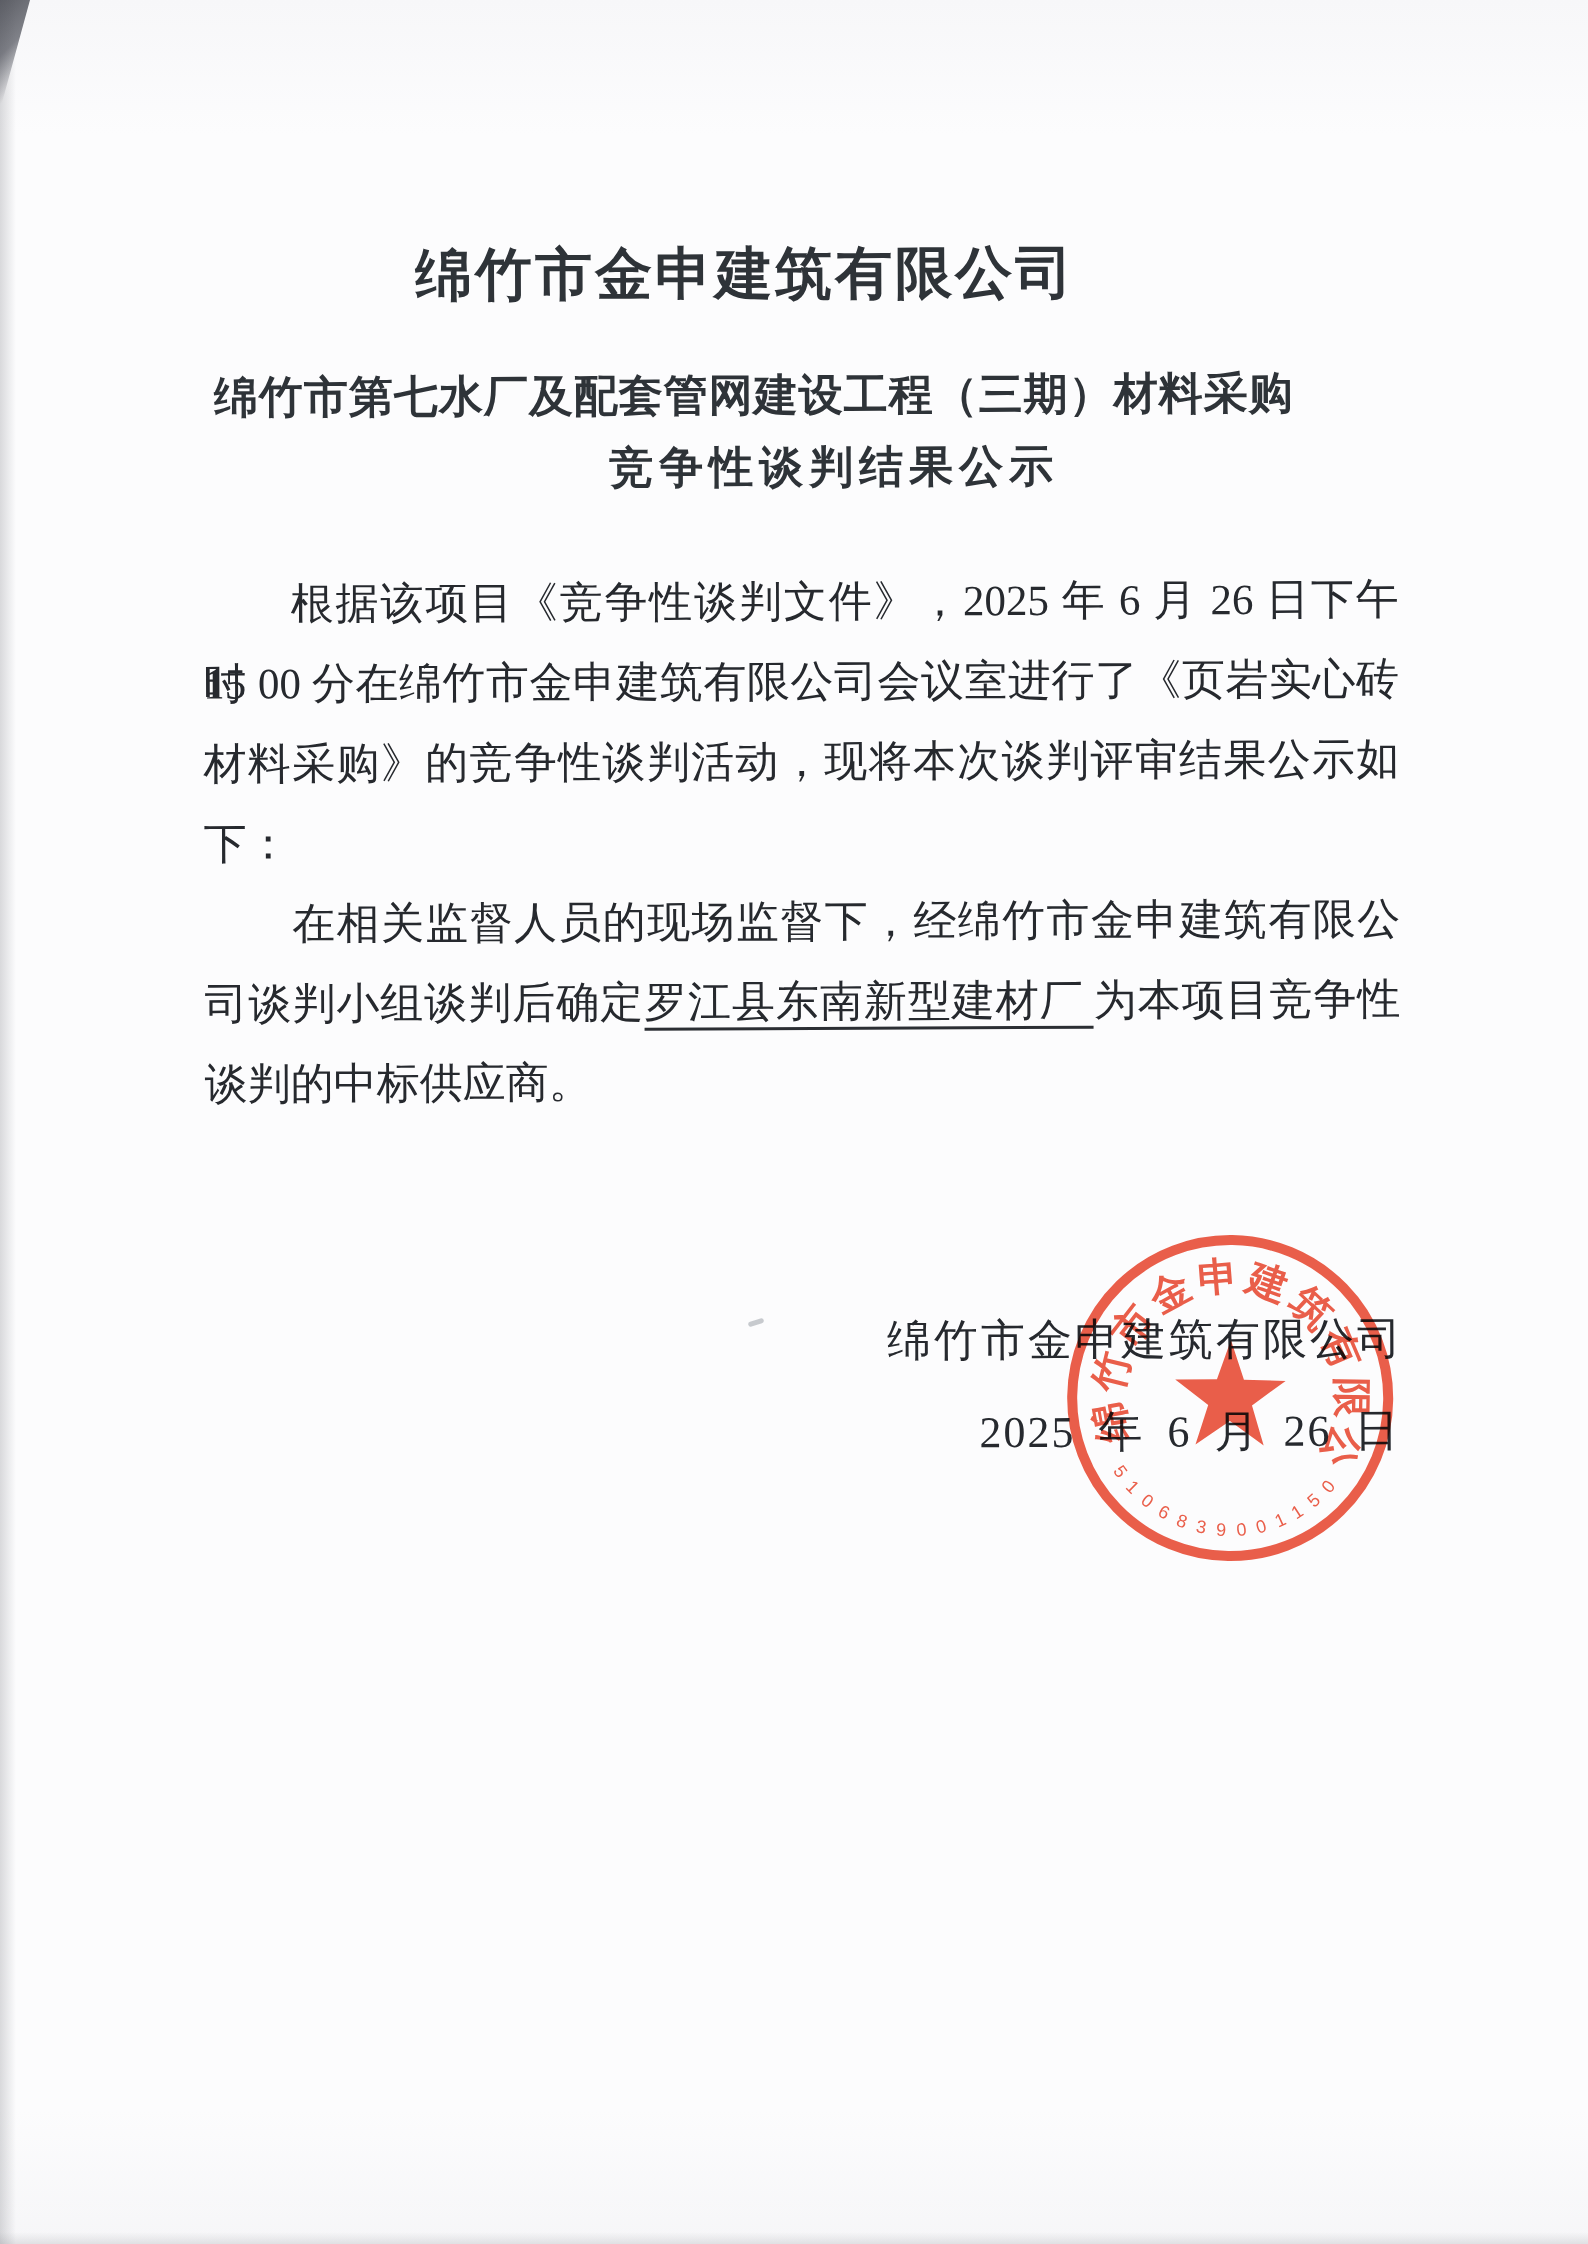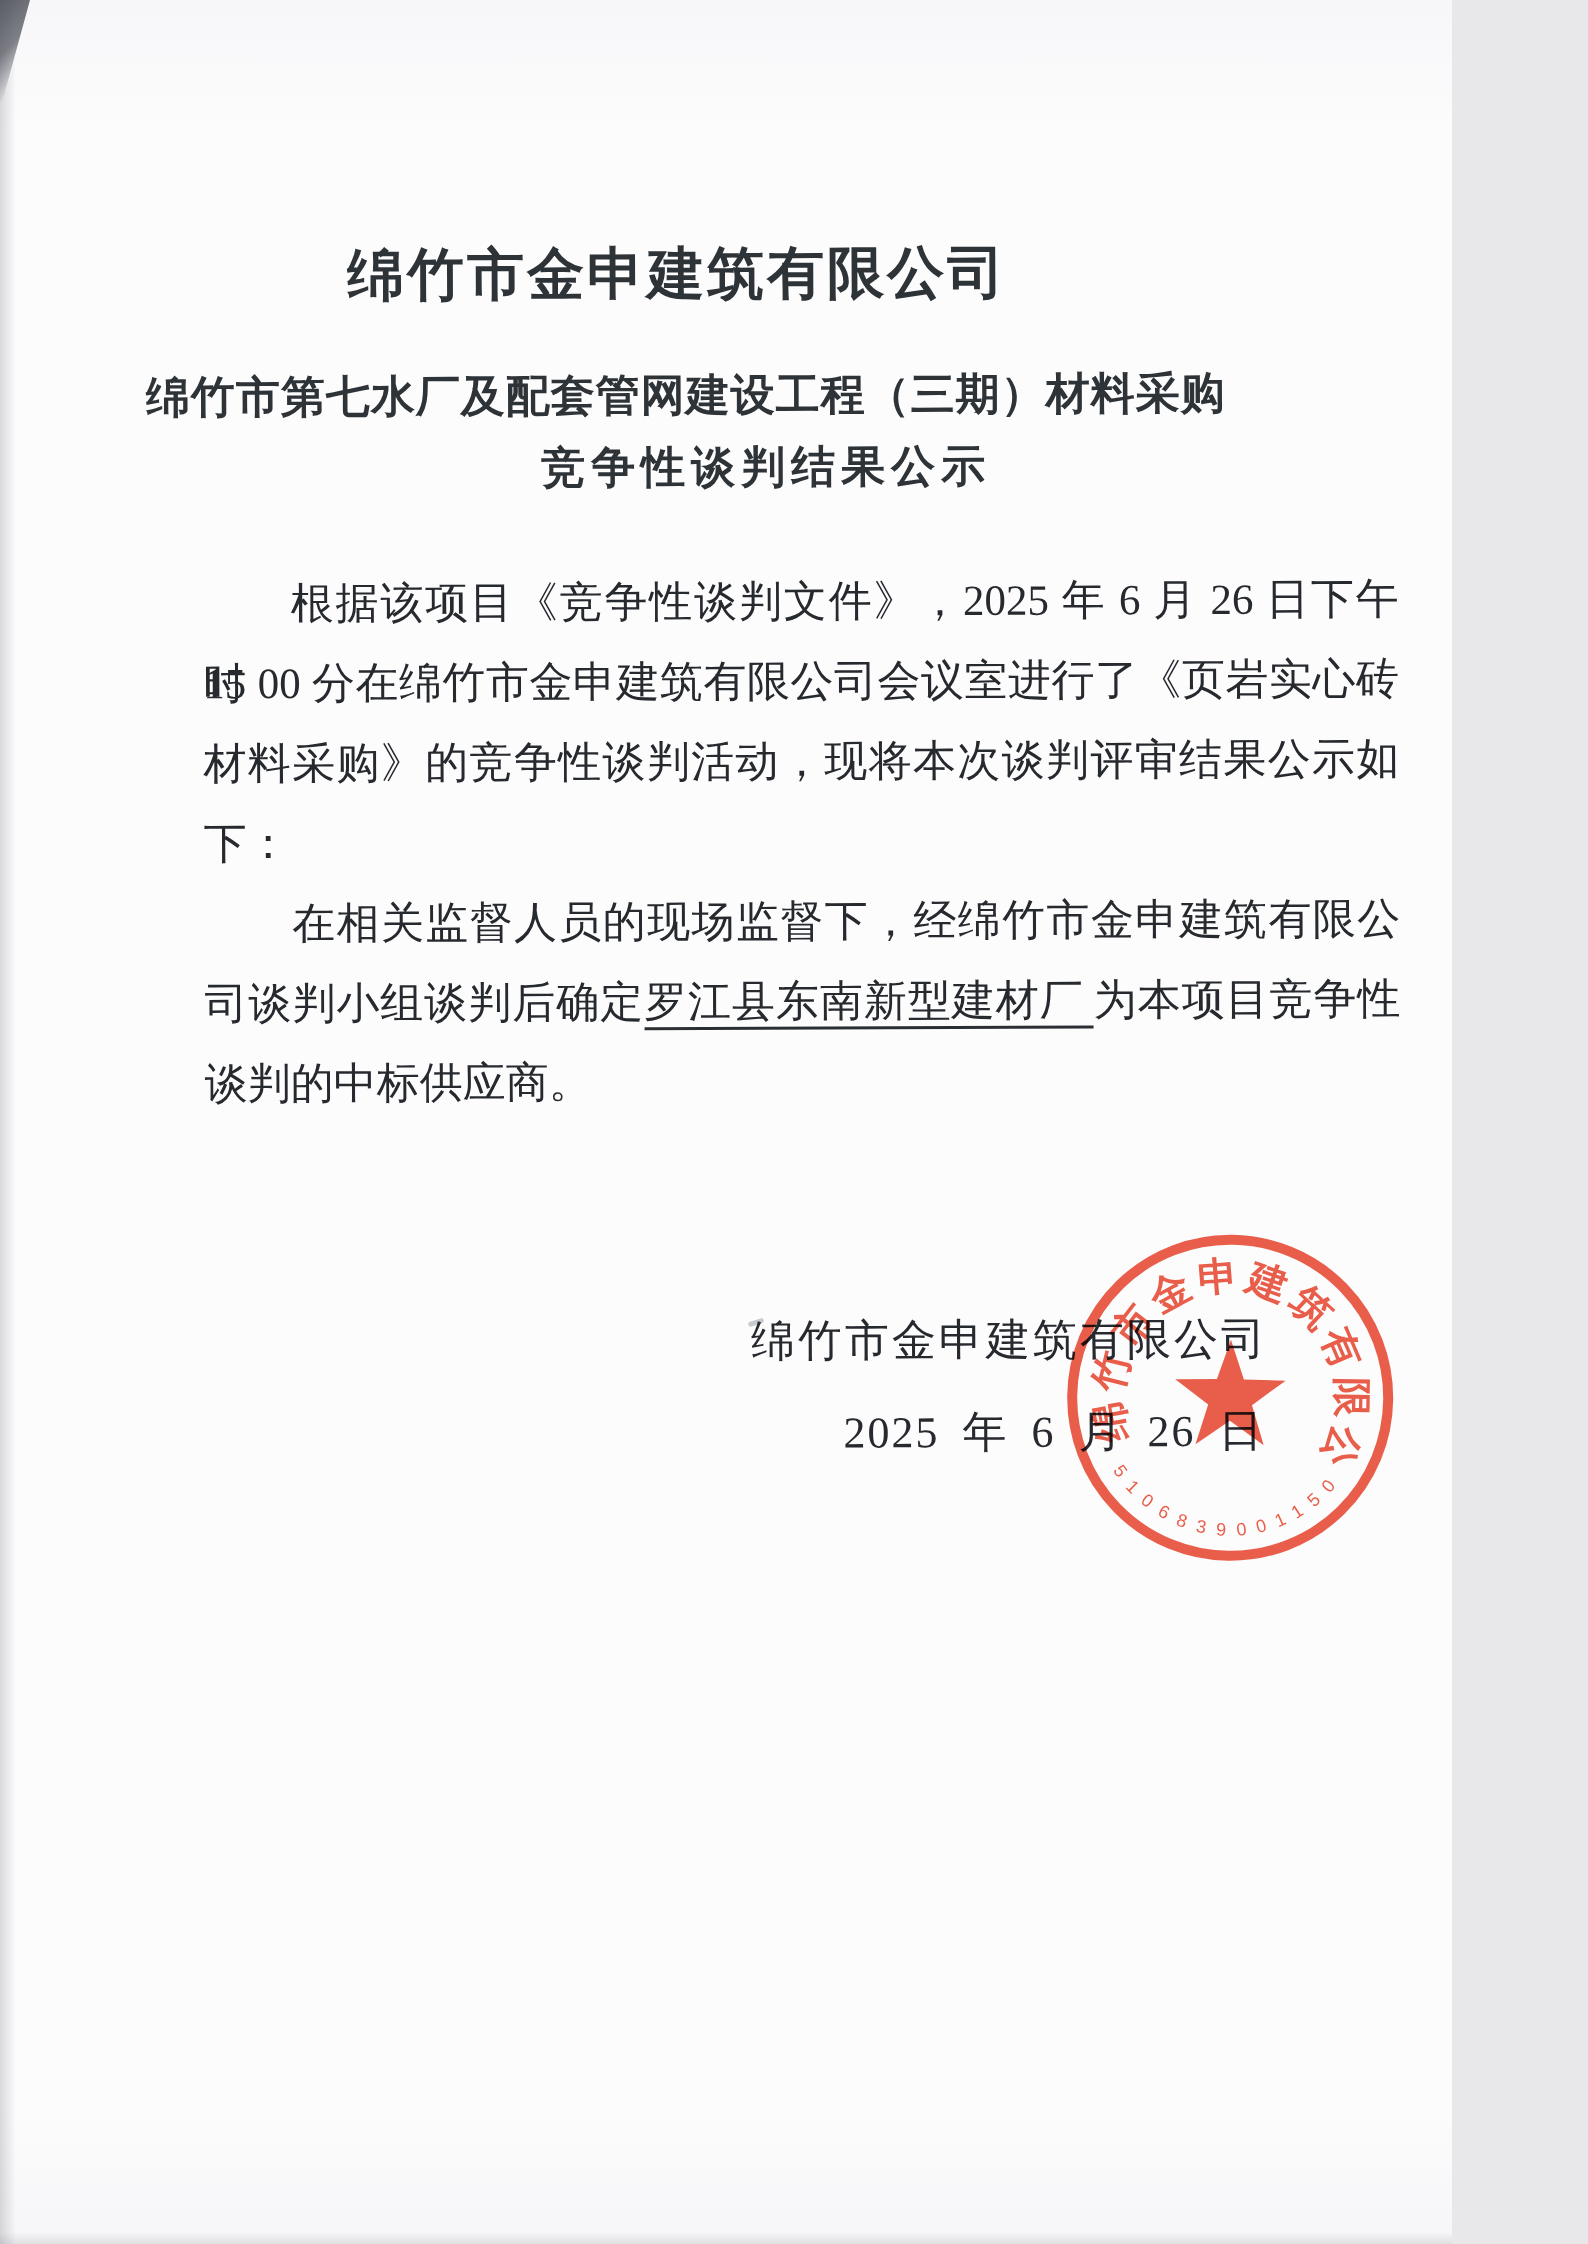--- a/index.html
+++ b/index.html
@@ -1,17 +1,17 @@
 <!DOCTYPE html>
 <html><head>
 <meta charset="utf-8">
 <style>
   html,body { margin:0; padding:0; background:#e8e8ea; }
   .screen {
-    position:relative; width:1452px; height:2244px;
+    position:relative; width:1588px; height:2244px;
     background:
       linear-gradient(180deg, #f7f7f9 0%, #fcfcfd 6%, #fcfcfd 94%, #f6f6f8 100%),
       #fcfcfd;
     overflow:hidden;
     font-family:"Liberation Serif", serif;
     color:#26292e;
   }
   
   .corner-tl {
     position:absolute; left:0; top:0; width:30px; height:110px;

